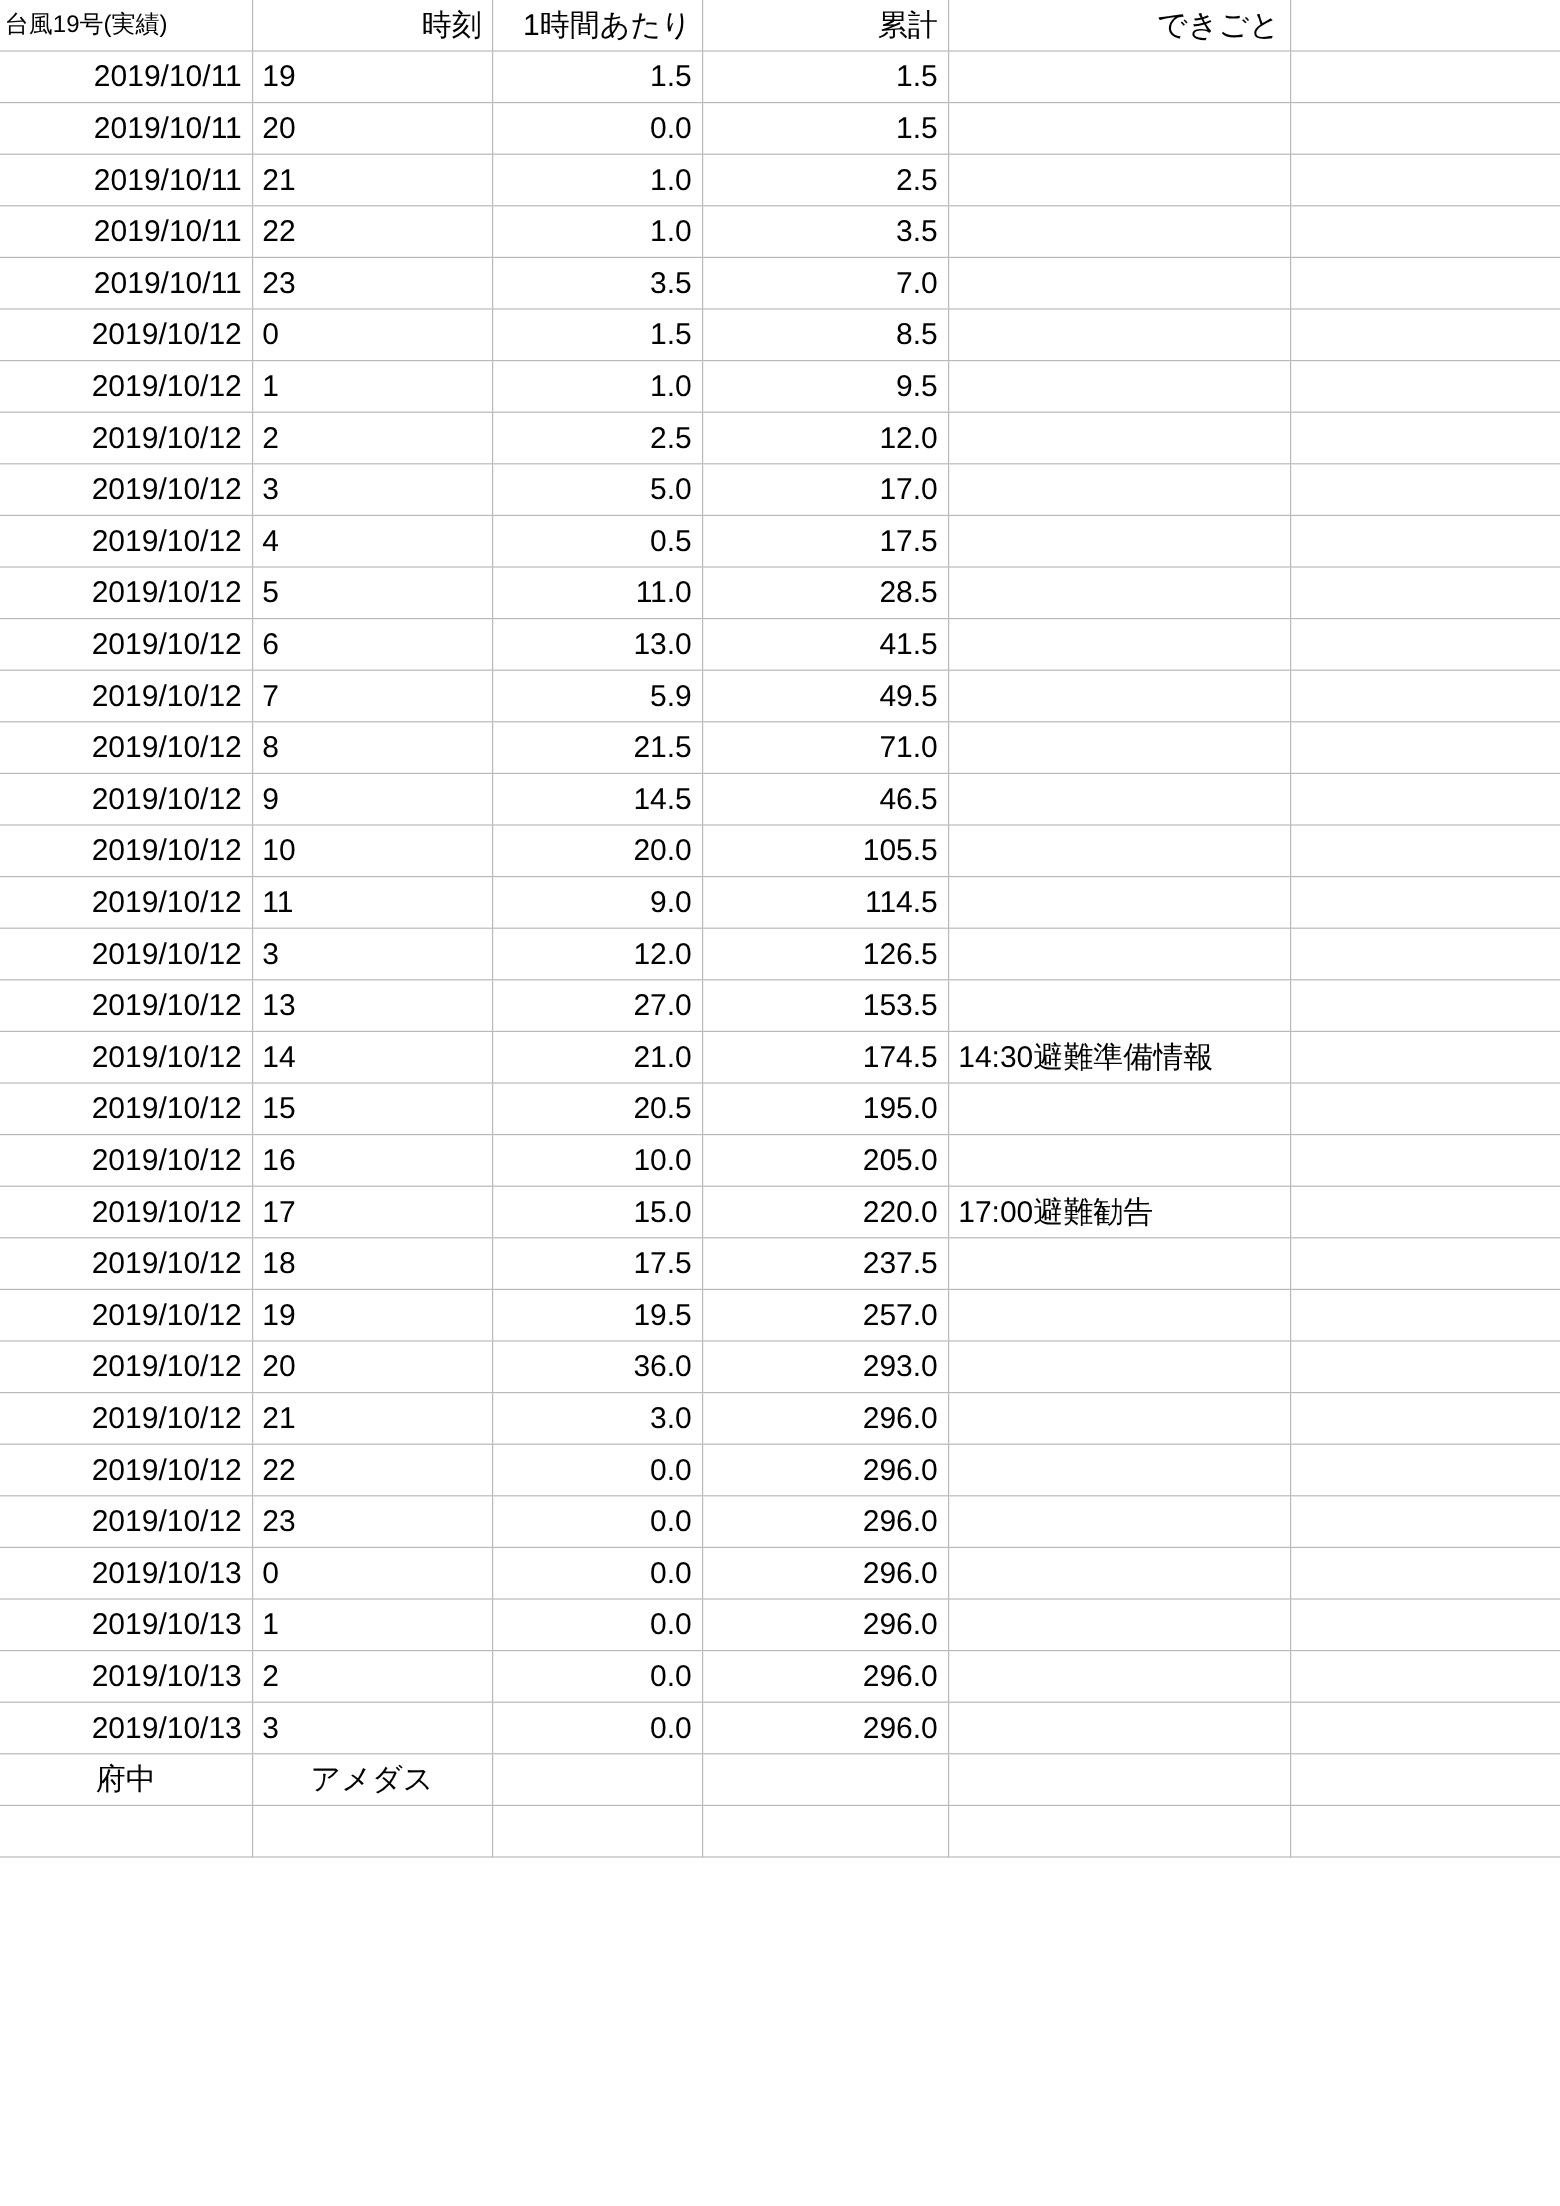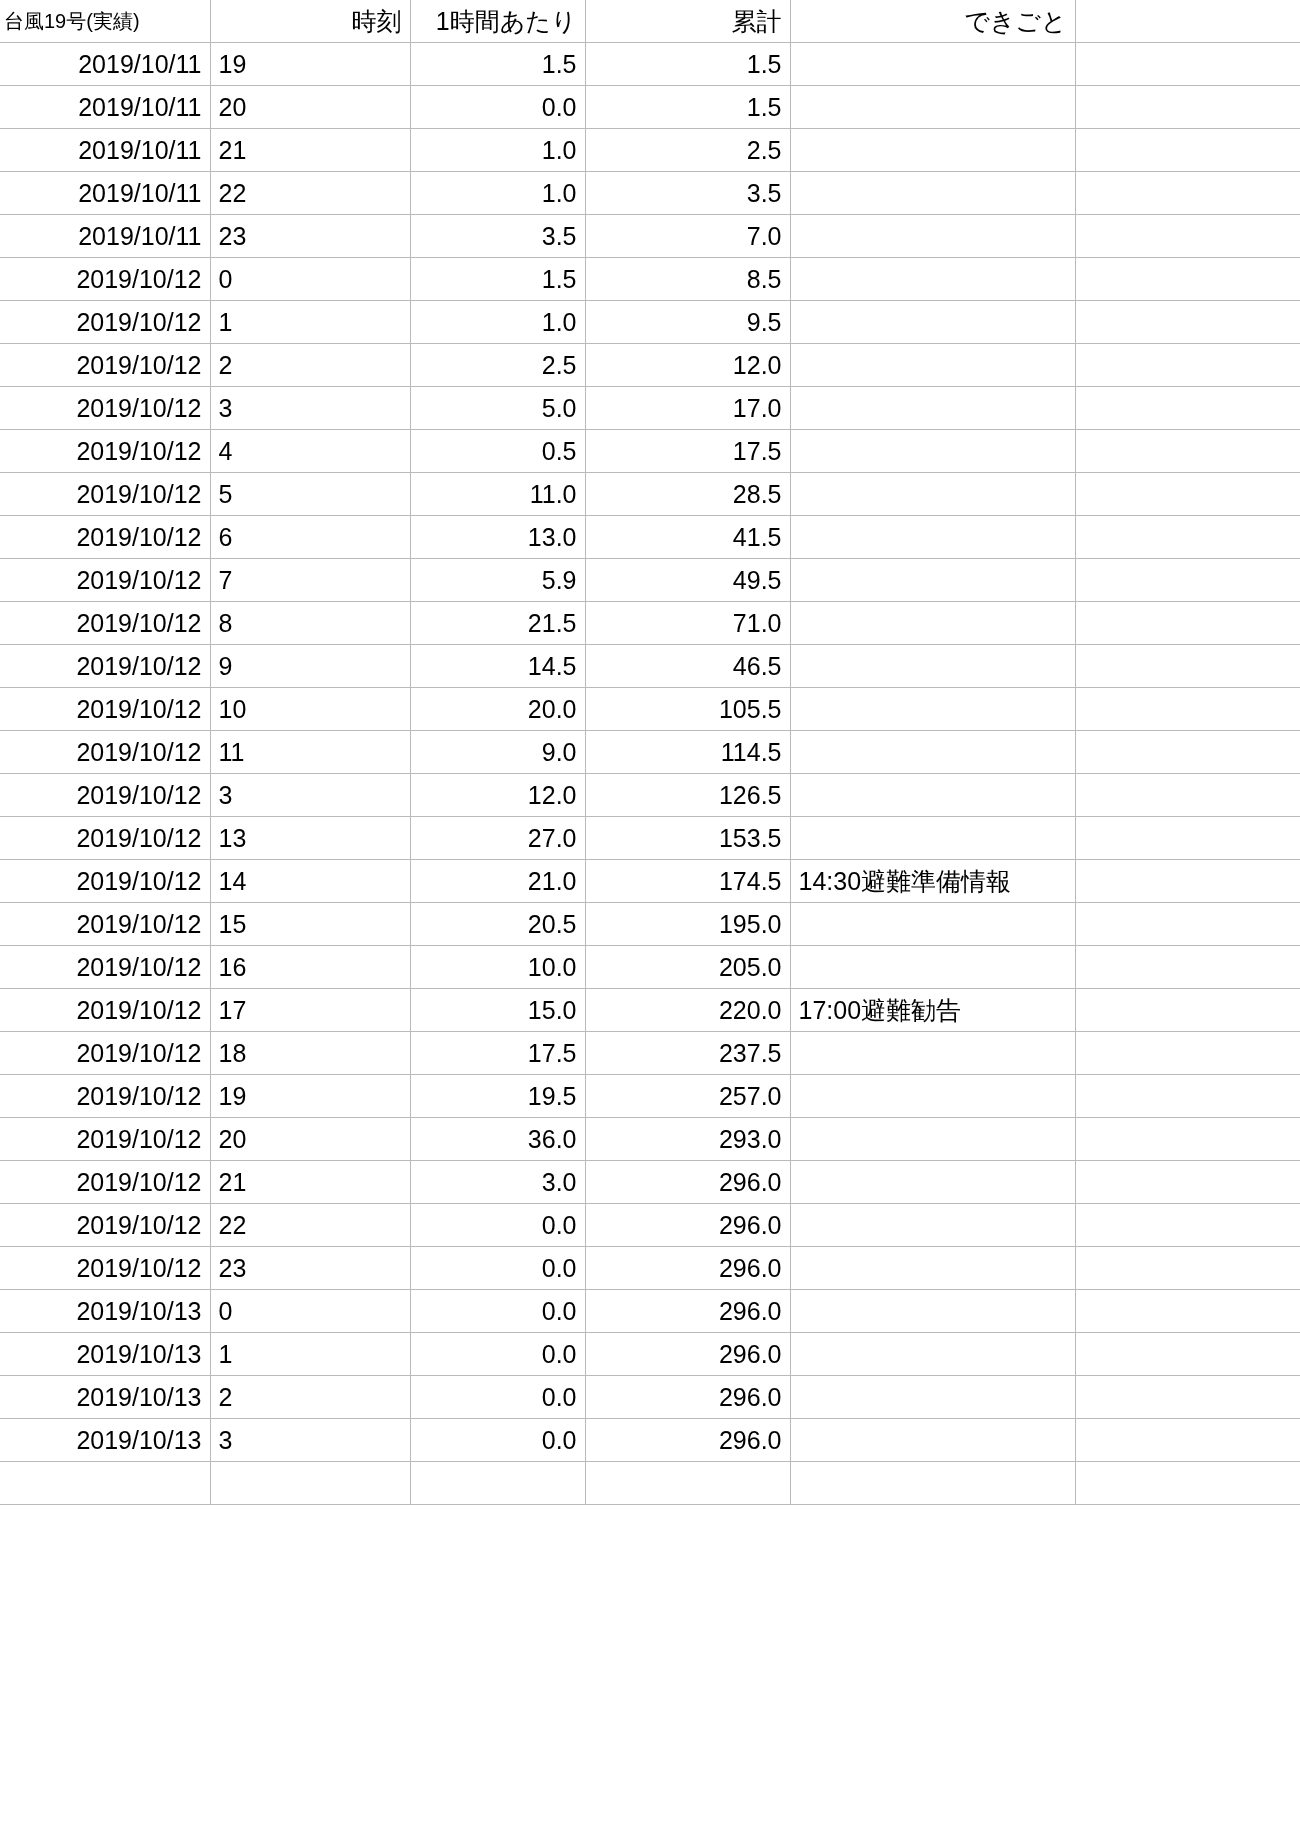--- a/index.html
+++ b/index.html
@@ -335,20 +335,28 @@
         <td></td>
       </tr>
       <tr>
         <td class="right">2019/10/13</td>
         <td class="center">3</td>
         <td class="right">0.0</td>
         <td class="right">296.0</td>
         <td class="event-cell"></td>
         <td></td>
       </tr>
+      <tr>
+        <td class="footer-label">府中</td>
+        <td class="footer-label">アメダス</td>
+        <td></td>
+        <td></td>
+        <td></td>
+        <td></td>
+      </tr>
       <tr class="blank-row">
         <td></td>
         <td></td>
         <td></td>
         <td></td>
         <td></td>
         <td></td>
       </tr>
     </tbody>
 </table>

